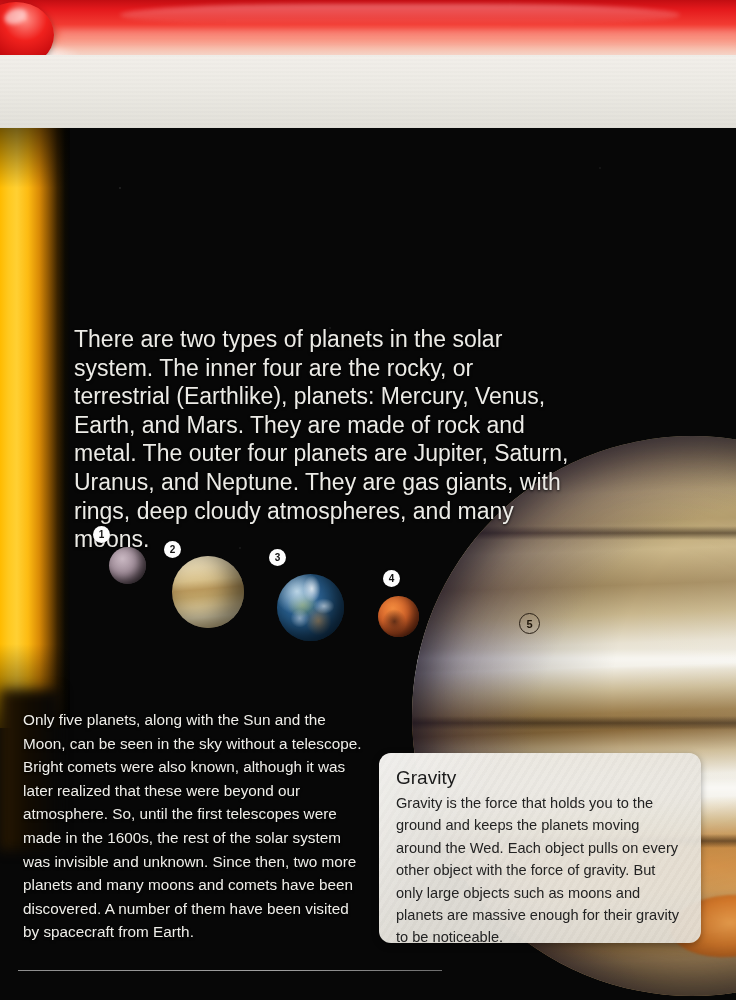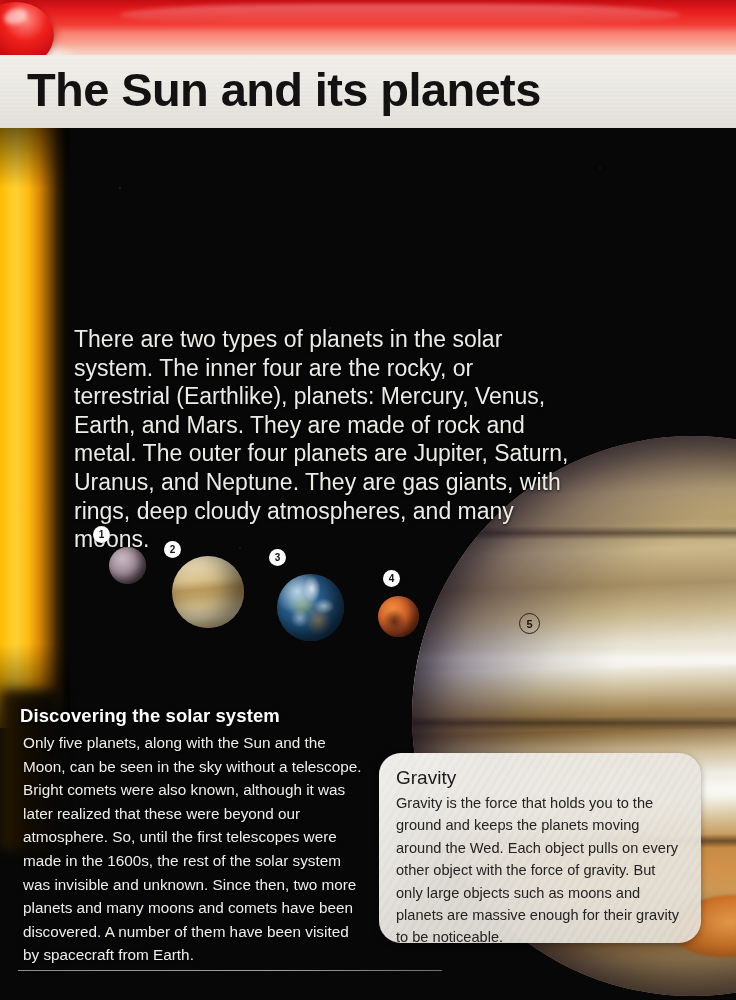--- a/index.html
+++ b/index.html
@@ -216,21 +216,21 @@
     letter-spacing:0.1px;text-shadow:0 1px 3px rgba(0,0,0,.9);
   }
   .disc p{
     margin:3px;font-size:15.3px;line-height:23.6px;color:#efeee9;
     text-shadow:0 1px 3px rgba(0,0,0,.9);
   }
 
   
   .gravity{
     position:absolute;left:379px;top:753px;width:322px;height:190px;
-    border-radius:22px;
+    border-radius:12px;
     background:linear-gradient(150deg, rgba(243,241,236,.96) 0%, rgba(235,232,225,.94) 45%, rgba(228,224,215,.93) 100%);
     box-shadow:0 2px 7px rgba(0,0,0,.35);
     overflow:hidden;
   }
   .gravity:before{
     content:"";position:absolute;inset:0;
     background:
       linear-gradient(118deg, rgba(255,255,255,.35) 0%, rgba(255,255,255,0) 30%),
       repeating-linear-gradient(122deg, rgba(0,0,0,.018) 0 3px, rgba(255,255,255,.02) 3px 7px);
     pointer-events:none;
@@ -272,38 +272,36 @@
   </div>
 
   <div class="banner">
     <div class="streak"></div>
     <div class="streak2"></div>
   </div>
   <div class="ballshadow"></div>
   <div class="redball"></div>
 
   <div class="titleband"></div>
-  <div class="page-title">The Sun and its planets</div>
 
 
   <div class="secondary">There are two types of planets in the solar system. The inner four are the rocky, or terrestrial (Earthlike), planets: Mercury, Venus, Earth, and Mars. They are made of rock and metal. The outer four planets are Jupiter, Saturn, Uranus, and Neptune. They are gas giants, with rings, deep cloudy atmospheres, and many moons.</div>
 
   <div class="planet p-mercury"></div>
   <div class="planet p-venus"></div>
   <div class="planet p-earth"></div>
   <div class="planet p-mars"></div>
 
   <div class="badge" style="left:93px;top:526px">1</div>
   <div class="badge" style="left:164px;top:541px">2</div>
   <div class="badge" style="left:269px;top:549px">3</div>
   <div class="badge" style="left:383px;top:570px">4</div>
   <div class="badge on-planet" style="left:519px;top:613px">5</div>
 
   <div class="disc">
-    <h2>Discovering the solar system</h2>
     <p>Only five planets, along with the Sun and the Moon, can be seen in the sky without a telescope. Bright comets were also known, although it was later realized that these were beyond our atmosphere. So, until the first telescopes were made in the 1600s, the rest of the solar system was invisible and unknown. Since then, two more planets and many moons and comets have been discovered. A number of them have been visited by spacecraft from Earth.</p>
   </div>
 
   <div class="gravity">
     <div class="inner">
       <h3>Gravity</h3>
       <p>Gravity is the force that holds you to the ground and keeps the planets moving around the Wed. Each object pulls on every other object with the force of gravity. But only large objects such as moons and planets are massive enough for their gravity to be noticeable.</p>
     </div>
   </div>
 

